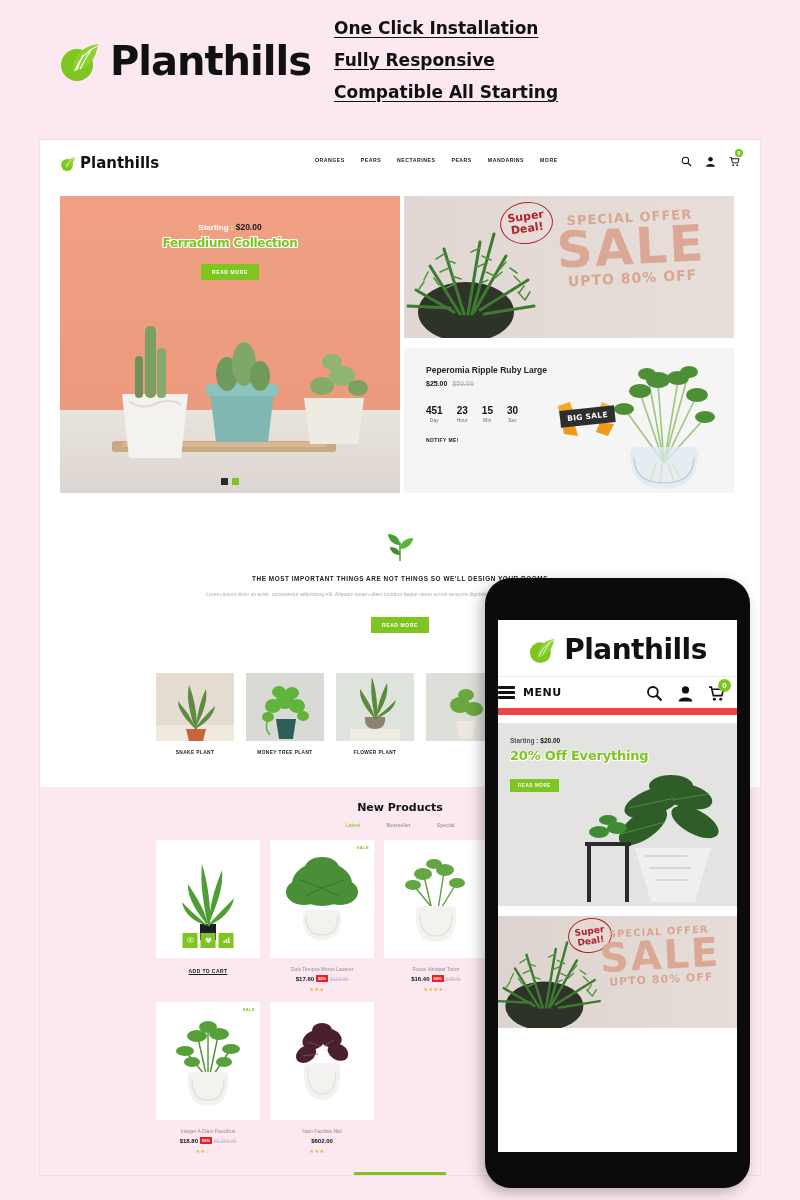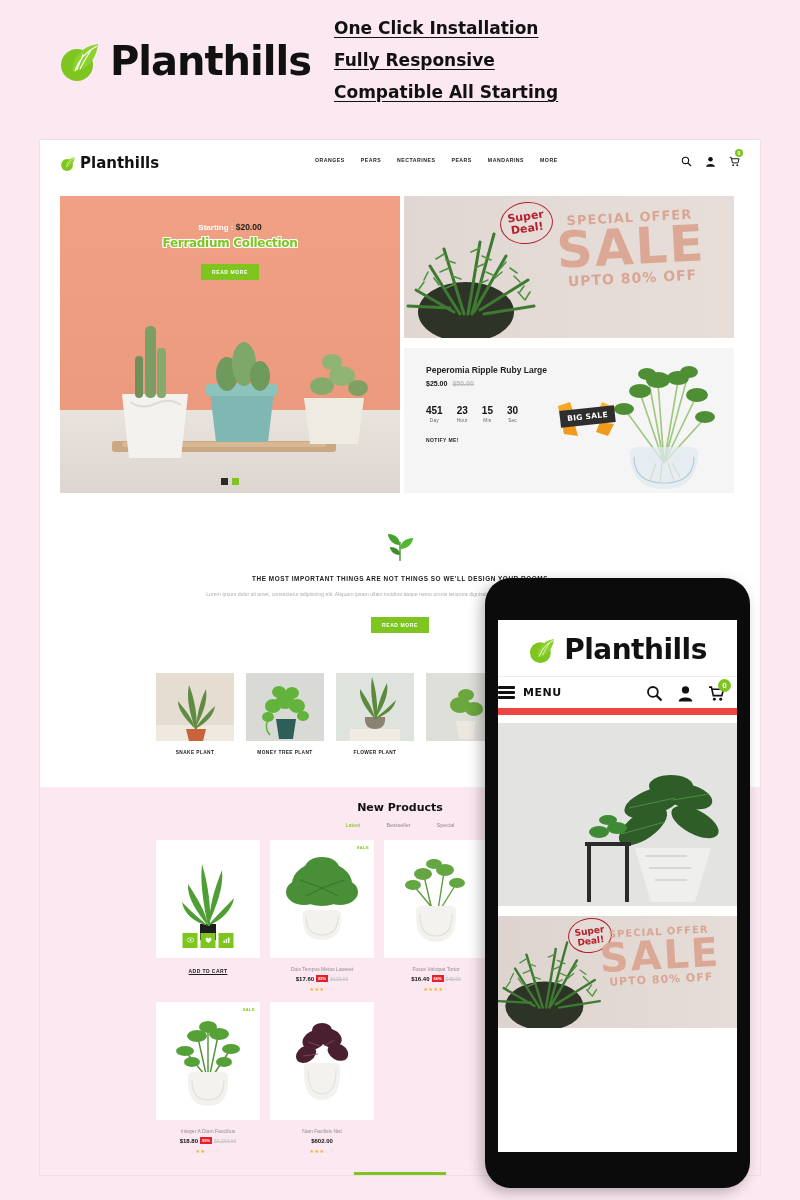--- a/index.html
+++ b/index.html
@@ -748,20 +748,30 @@
               <path d="M1 2 H3.2 L5 10 H13 L14.6 4 H4" stroke="#111" stroke-width="1.5" fill="none"></path>
               <circle cx="6" cy="13.4" r="1.4" fill="#111"></circle>
               <circle cx="12" cy="13.4" r="1.4" fill="#111"></circle>
             </svg>
           <span class="m-cart-badge">0</span>
         </span>
       </span>
     </div>
 
     <div class="m-hero">
+      <div class="m-hero-txt">
+        <div class="m-start">
+          <span>Starting :</span>
+          <b>$20.00</b>
+        </div>
+        <div class="m-title">20% Off Everything</div>
+        <div class="m-cta">
+          <button class="btn-green">READ MORE</button>
+        </div>
+      </div>
       <div class="m-plant">
         <svg width="160" height="150" viewBox="0 0 160 150">
           <g fill="#2e5d28">
             <ellipse cx="70" cy="46" rx="30" ry="13" transform="rotate(-20 70 46)"></ellipse>
             <ellipse cx="104" cy="40" rx="26" ry="12" transform="rotate(15 104 40)"></ellipse>
             <ellipse cx="60" cy="70" rx="28" ry="13" transform="rotate(-35 60 70)"></ellipse>
             <ellipse cx="112" cy="66" rx="26" ry="12" transform="rotate(28 112 66)"></ellipse>
             <ellipse cx="88" cy="30" rx="22" ry="11"></ellipse>
           </g>
           <g stroke="#4f8a46" stroke-width="1" fill="none">

